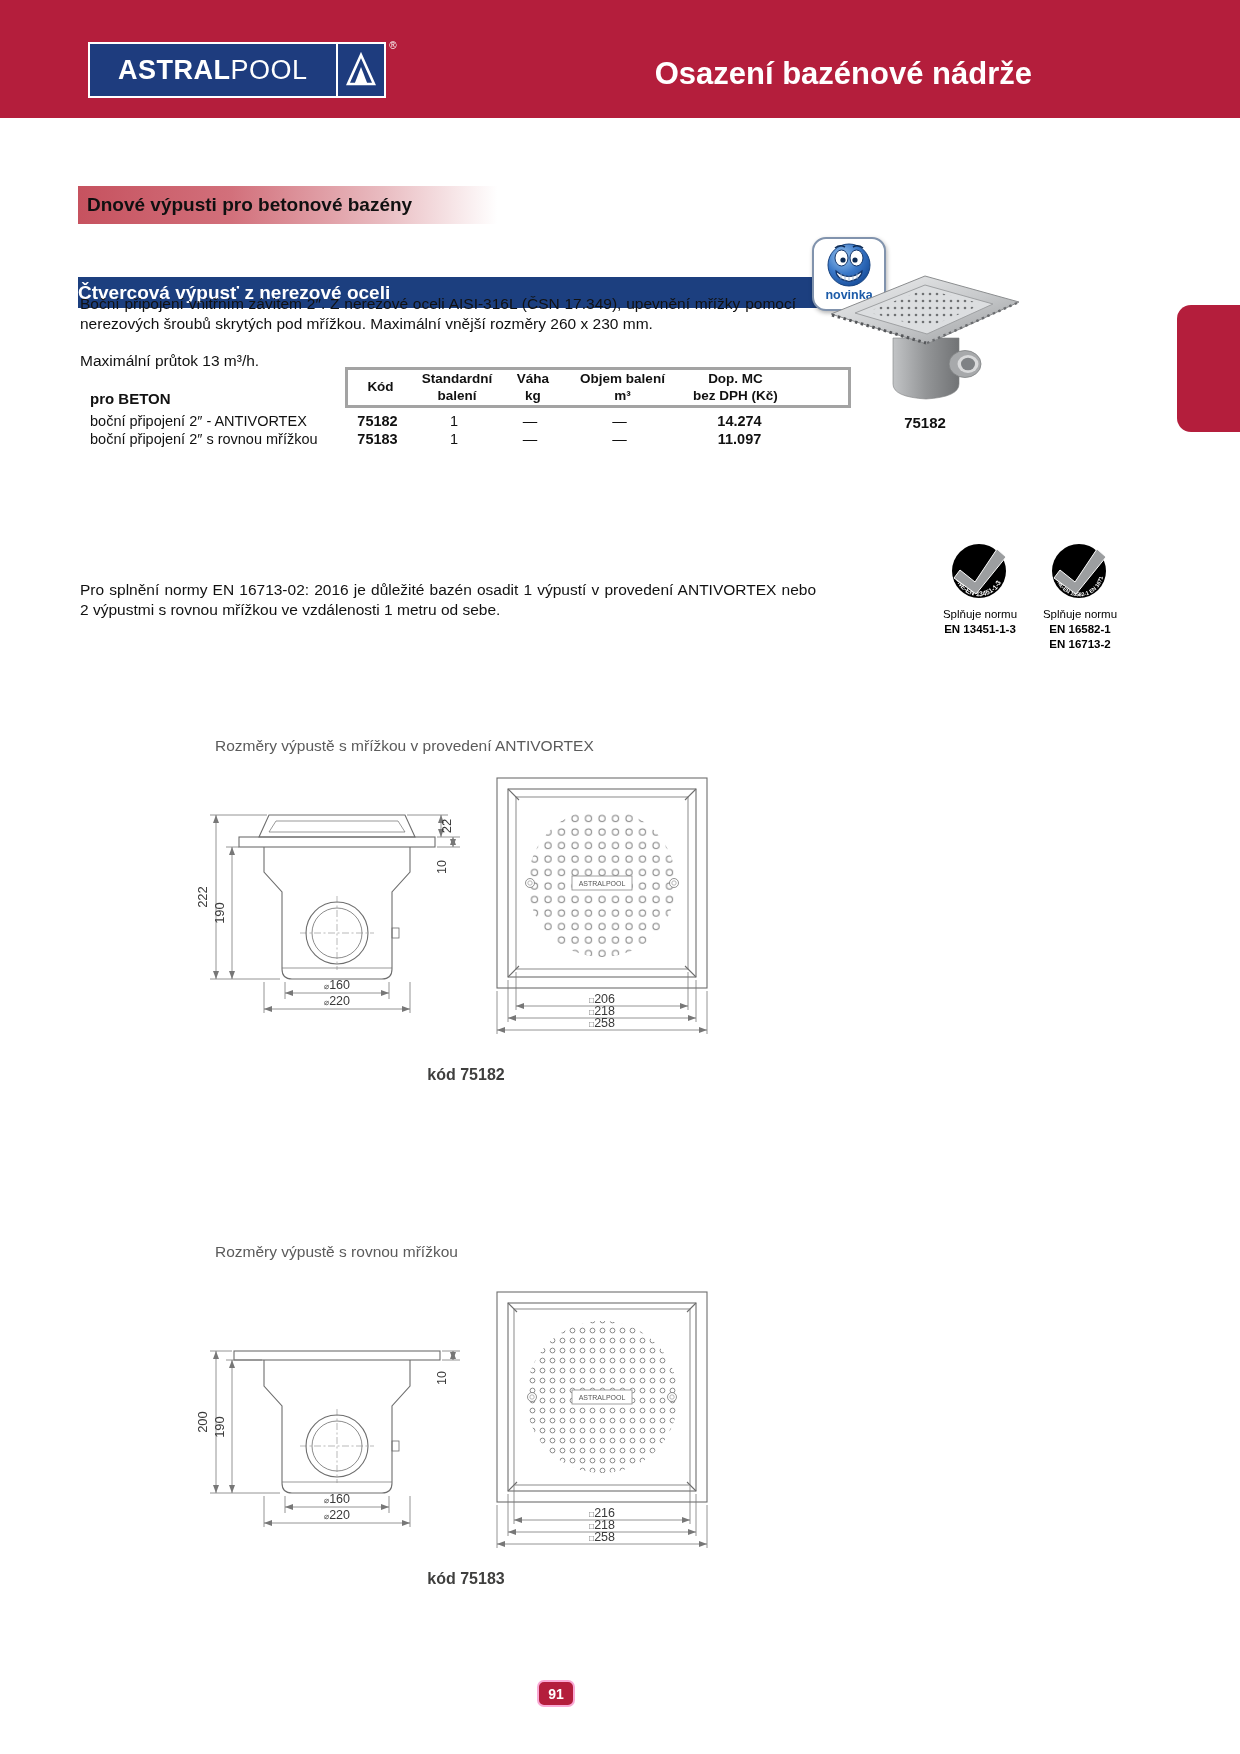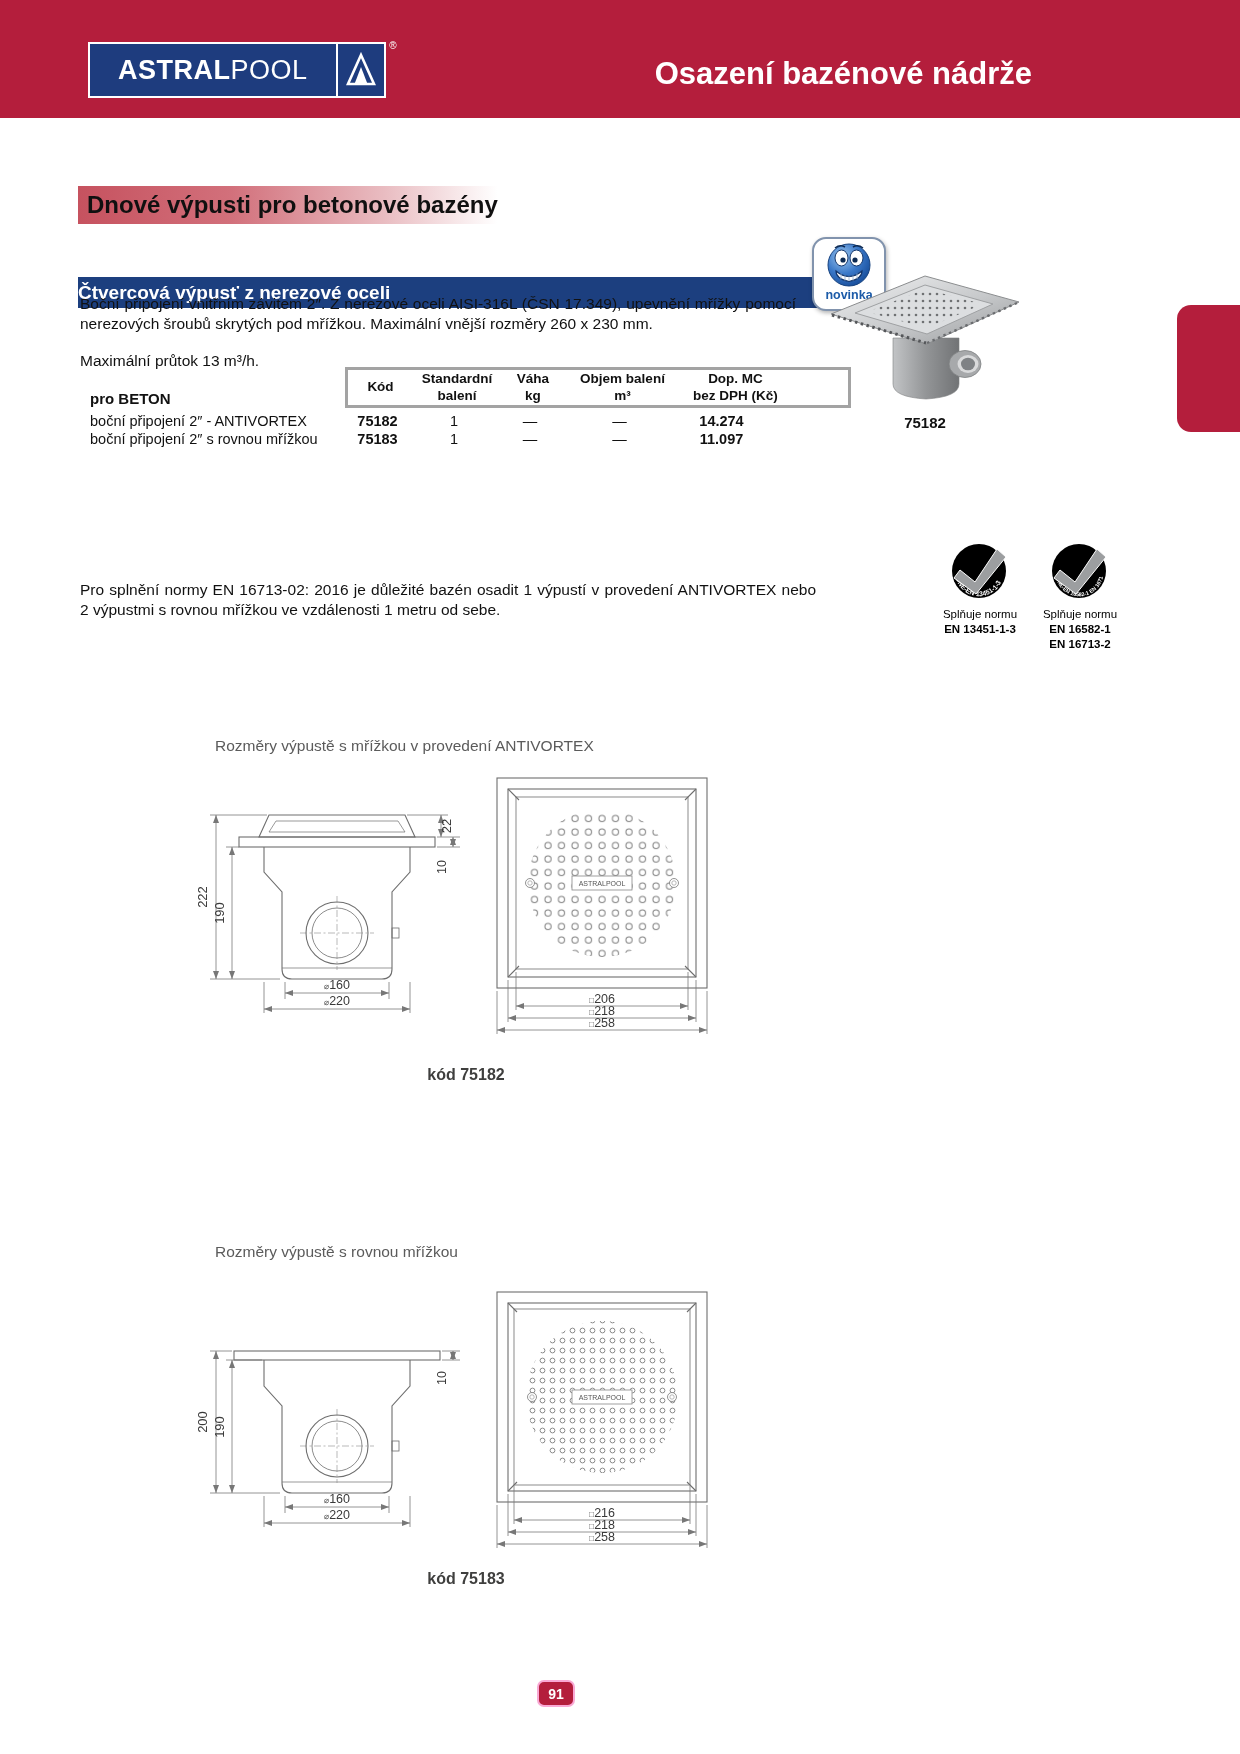--- a/index.html
+++ b/index.html
@@ -15,21 +15,21 @@
   .logo-astral{color:#fff;font-weight:bold;font-size:27px;letter-spacing:.5px}
   .logo-pool{color:#fff;font-size:27px;font-weight:normal;letter-spacing:.5px}
   .logo-mark{background:#1e3c7e;border:2px solid #fff;width:50px;display:flex;align-items:center;justify-content:center;position:relative}
   .logo-reg{position:absolute;top:-4px;right:-13px;color:#fff;font-size:10px}
   .header-title{right:208px;top:56px;color:#fff;font-size:31px;font-weight:bold}
 
   
   .section-band{left:78px;top:186px;width:437px;height:38px;
       background:linear-gradient(to right,#c6525f 0%,#d2707b 35%,#e9bcc1 70%,#ffffff 96%);
       display:flex;align-items:center;padding-left:9px}
-  .section-band span{font-size:24px;font-weight:bold;color:#101010}
+  .section-band span{font-size:19px;font-weight:bold;color:#101010}
 
   
   .blue-bar{left:78px;top:277px;width:808px;height:31px;background:#1c3f7f;display:flex;align-items:center;}
   .blue-bar span{color:#fff;font-weight:bold;font-size:19px}
 
   
   .novinka{left:812px;top:237px;width:74px;height:74px;background:#fff;border:2px solid #8193ad;
       border-radius:14px;box-shadow:1px 2px 4px rgba(0,0,0,.3);display:flex;flex-direction:column;align-items:center}
   .novinka-label{color:#1c5ba8;font-weight:bold;font-size:12.5px;margin-top:-3px}
 
@@ -41,21 +41,21 @@
   
   .thead{left:345px;top:367px;width:506px;height:41px;border:3px solid #a3a3a3;display:flex}
   .th{display:flex;flex-direction:column;justify-content:center;text-align:center;font-weight:bold;font-size:13.5px;line-height:1.2}
   .th.c1{width:65px}.th.c2{width:88px}.th.c3{width:64px}.th.c4{width:115px}.th.c5{width:111px}
   .trow{left:0;width:100%;height:18px;font-size:14.5px}
   .trow .tname{position:absolute;left:90px;white-space:nowrap}
   .trow .tkod{position:absolute;left:345px;width:65px;text-align:center;font-weight:bold}
   .trow .tbal{position:absolute;left:410px;width:88px;text-align:center}
   .trow .tvah{position:absolute;left:498px;width:64px;text-align:center}
   .trow .tobj{position:absolute;left:562px;width:115px;text-align:center}
-  .trow .tcen{position:absolute;left:666px;width:111px;text-align:center;font-weight:bold}
+  .trow .tcen{position:absolute;left:684px;width:111px;text-align:center;font-weight:bold}
 
   .photo-label{left:815px;top:414px;width:220px;text-align:center;font-weight:bold;font-size:15px}
 
   .side-tab{left:1177px;top:305px;width:63px;height:127px;background:#b41e3c;border-radius:14px 0 0 14px}
 
   .note{left:80px;top:580px;width:736px;font-size:15.5px;line-height:19.5px;text-align:justify}
 
   .badge-cap{top:607px;text-align:center;font-size:11.5px;line-height:1.3;color:#000}
   .badge-cap .b{font-weight:bold}
 

